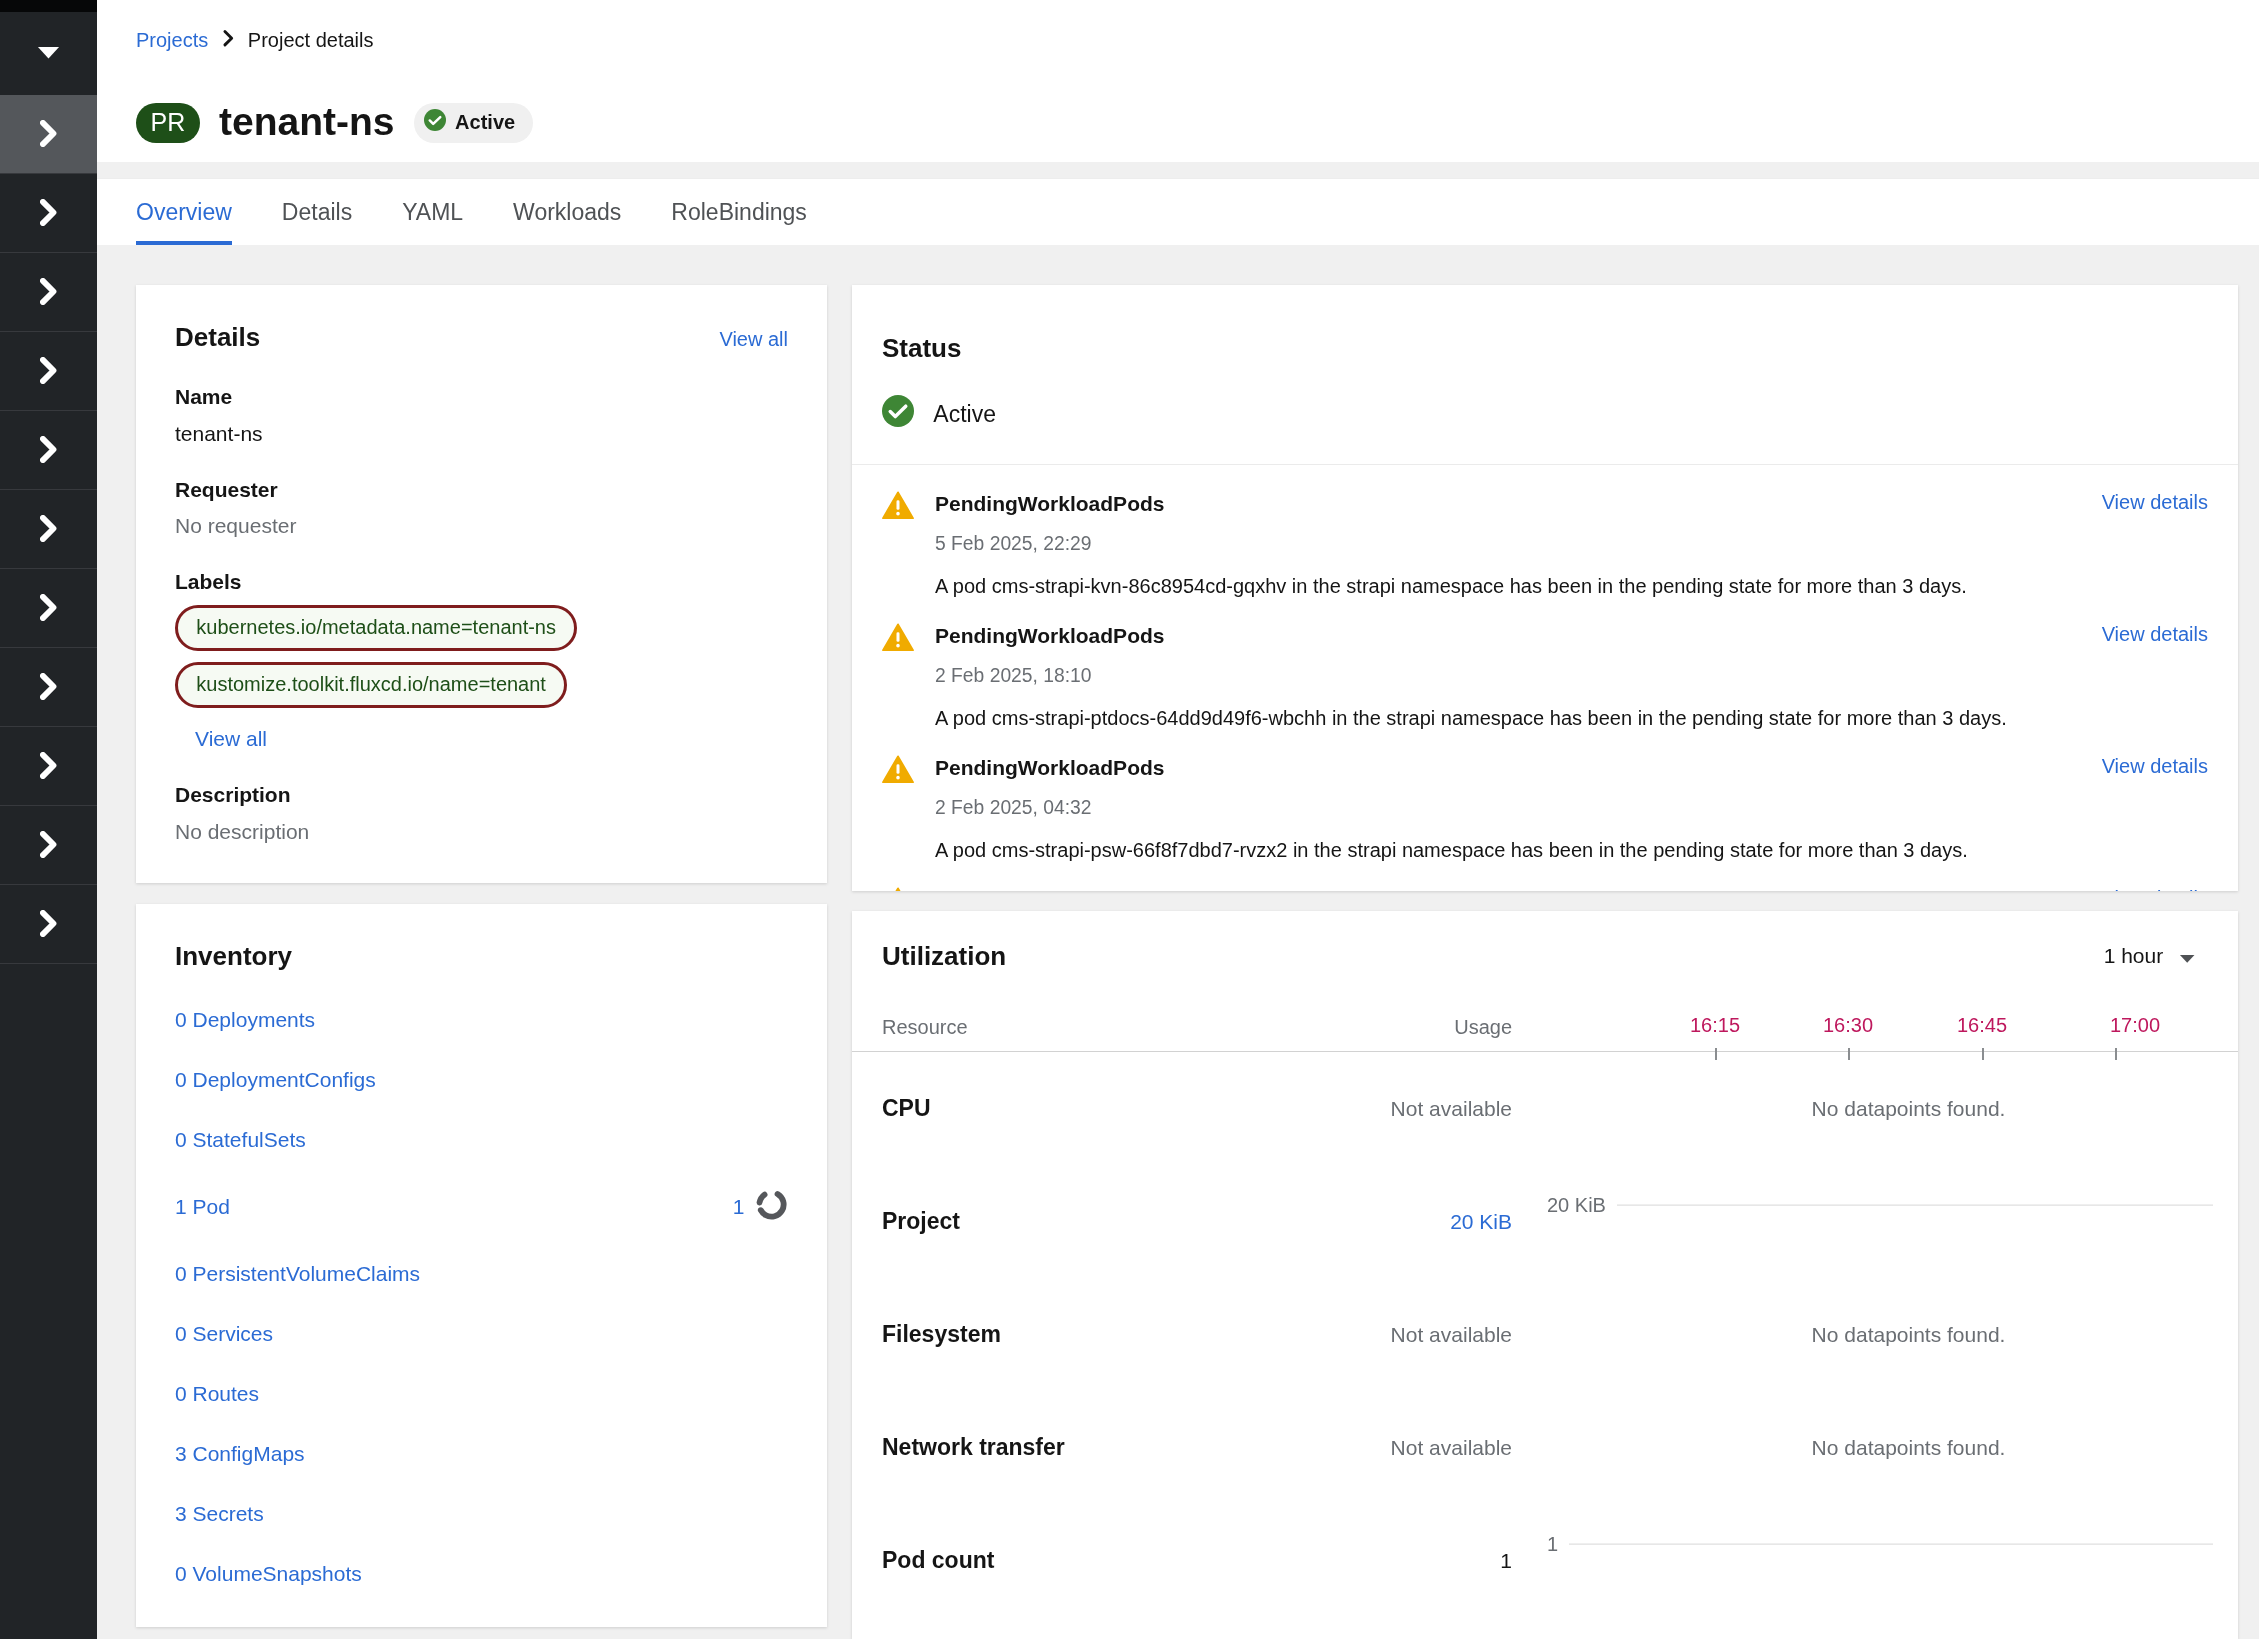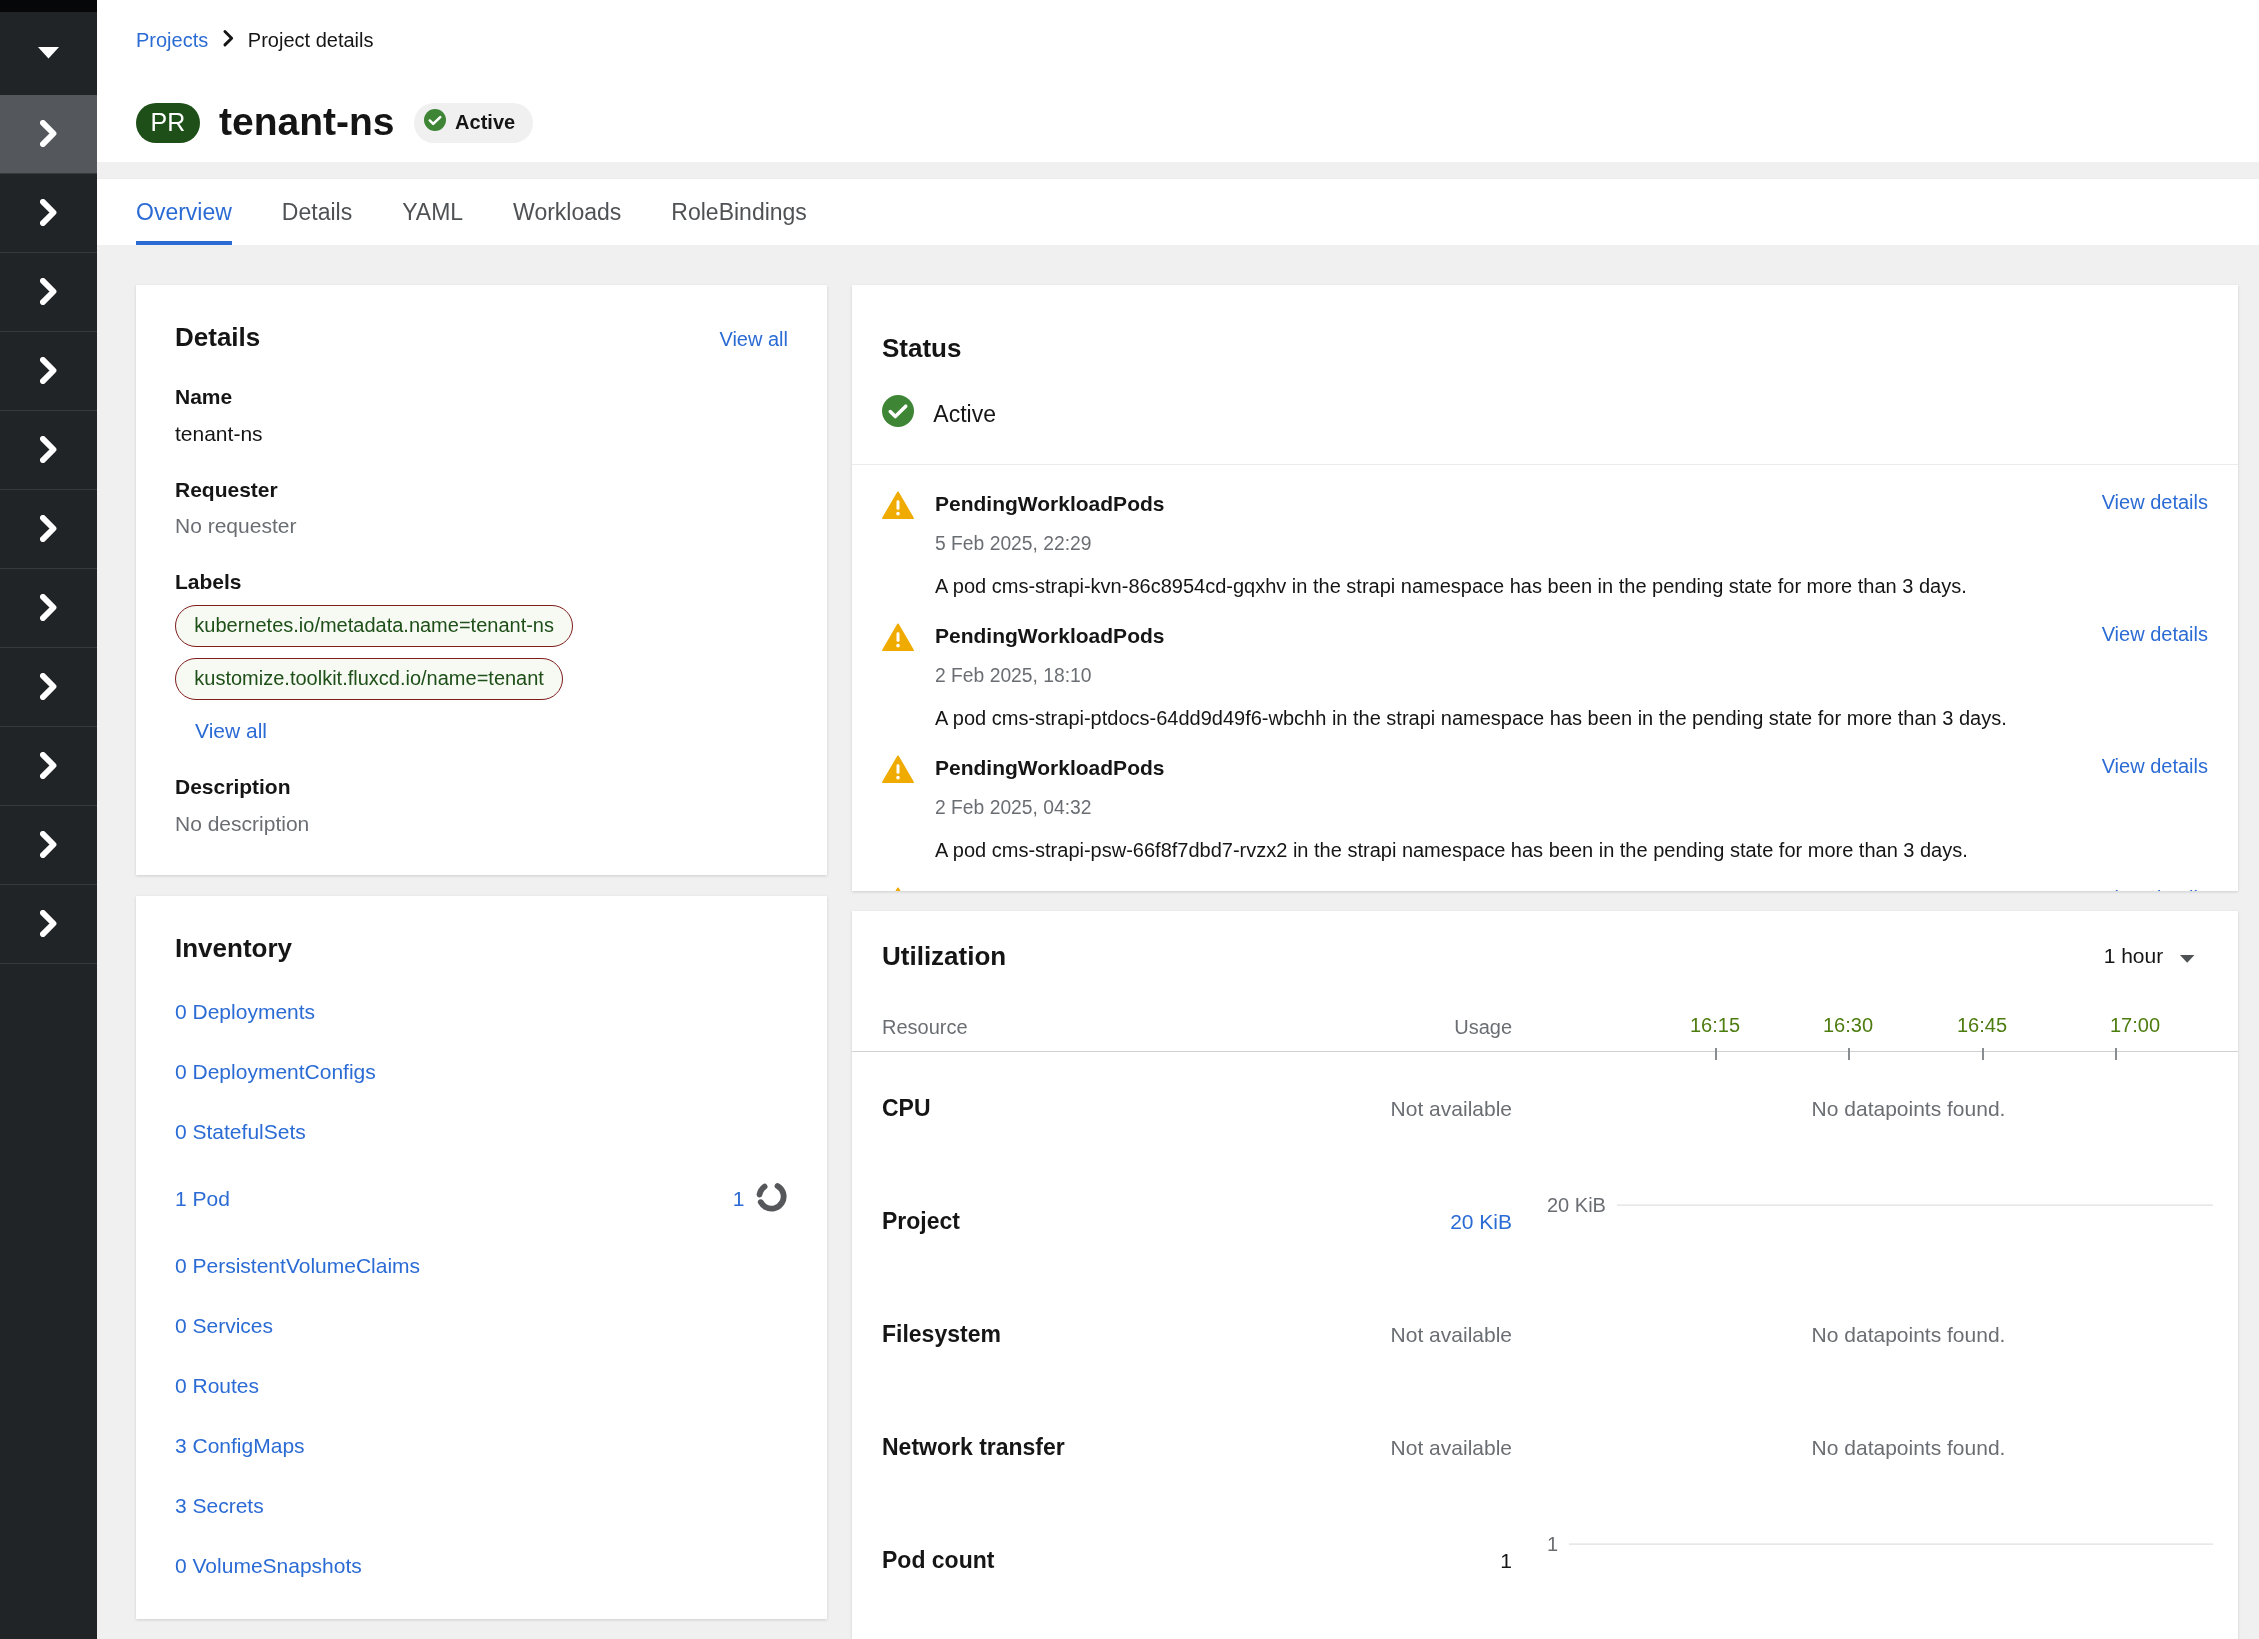--- a/index.html
+++ b/index.html
@@ -53,21 +53,21 @@
   .muted { color:#6a6e73; }
 
   
   .details-card { padding:37px 39px 39px 39px; }
   .card-head { display:flex; justify-content:space-between; align-items:baseline; }
   .card-title { font-size:26px; font-weight:bold; }
   .card-head .link { font-size:20px; }
   .field-label { font-size:21px; font-weight:bold; margin-top:32px; }
   .field-value { font-size:21px; margin-top:12.6px; }
   .label-pill { display:table; margin-top:10.6px; font-size:20px; color:#1e4f18;
-                background:#f6faf3; border:1px solid #7f1d1d; border-radius:24px;
+                background:#f6faf3; border:3px solid #7f1d1d; border-radius:24px;
                 padding:8.7px 18.3px; white-space:nowrap; }
   .labels-view-all { display:inline-block; margin:19.3px 0 0 20px; font-size:21px; }
 
   
   .inventory-card { padding:37px 39px 41px 39px; }
   .inv-item { display:flex; justify-content:space-between; align-items:center;
               margin-top:36px; font-size:21px; }
   .inv-item .link { font-size:21px; }
   .inv-right { display:flex; align-items:center; gap:10.6px; }
   .inv-count { color:#2b6bd4; font-size:21px; }
@@ -91,21 +91,21 @@
                padding:0 43px 0 30px; }
   .duration-select { display:flex; align-items:center; gap:15.4px; font-size:21px;
                      color:#151515; cursor:pointer; }
   .util-grid { display:grid; grid-template-columns:476px 154px 92px 609px;
                padding:0 25px 0 30px; }
   .util-colhead-row { margin-top:42px; align-items:end; }
   .util-colhead { font-size:20px; color:#6a6e73; }
   .util-colhead.right { text-align:right; }
   .times-cell { position:relative; height:25px; }
   .time-label { position:absolute; transform:translateX(-50%); font-size:20px;
-                color:#4d7c0f; white-space:nowrap; }
+                color:#be185d; white-space:nowrap; }
   .util-divider { border-top:1px solid #d2d2d2; margin-top:12.6px; position:relative; }
   .tick { position:absolute; width:1.9px; height:11.6px; background:#8a8d90; top:-3.9px; }
 
   .util-row { height:113px; align-items:center; }
   .row-name { font-size:23px; font-weight:bold; }
   .row-usage { text-align:right; font-size:21px; }
   .row-usage.na { color:#6a6e73; }
   .row-empty { grid-column:4; text-align:center; font-size:21px; color:#6a6e73; }
   .row-spark { grid-column:3 / 5; display:flex; align-items:center; gap:10.6px;
                padding-left:35px; transform:translateY(-16.4px); }

